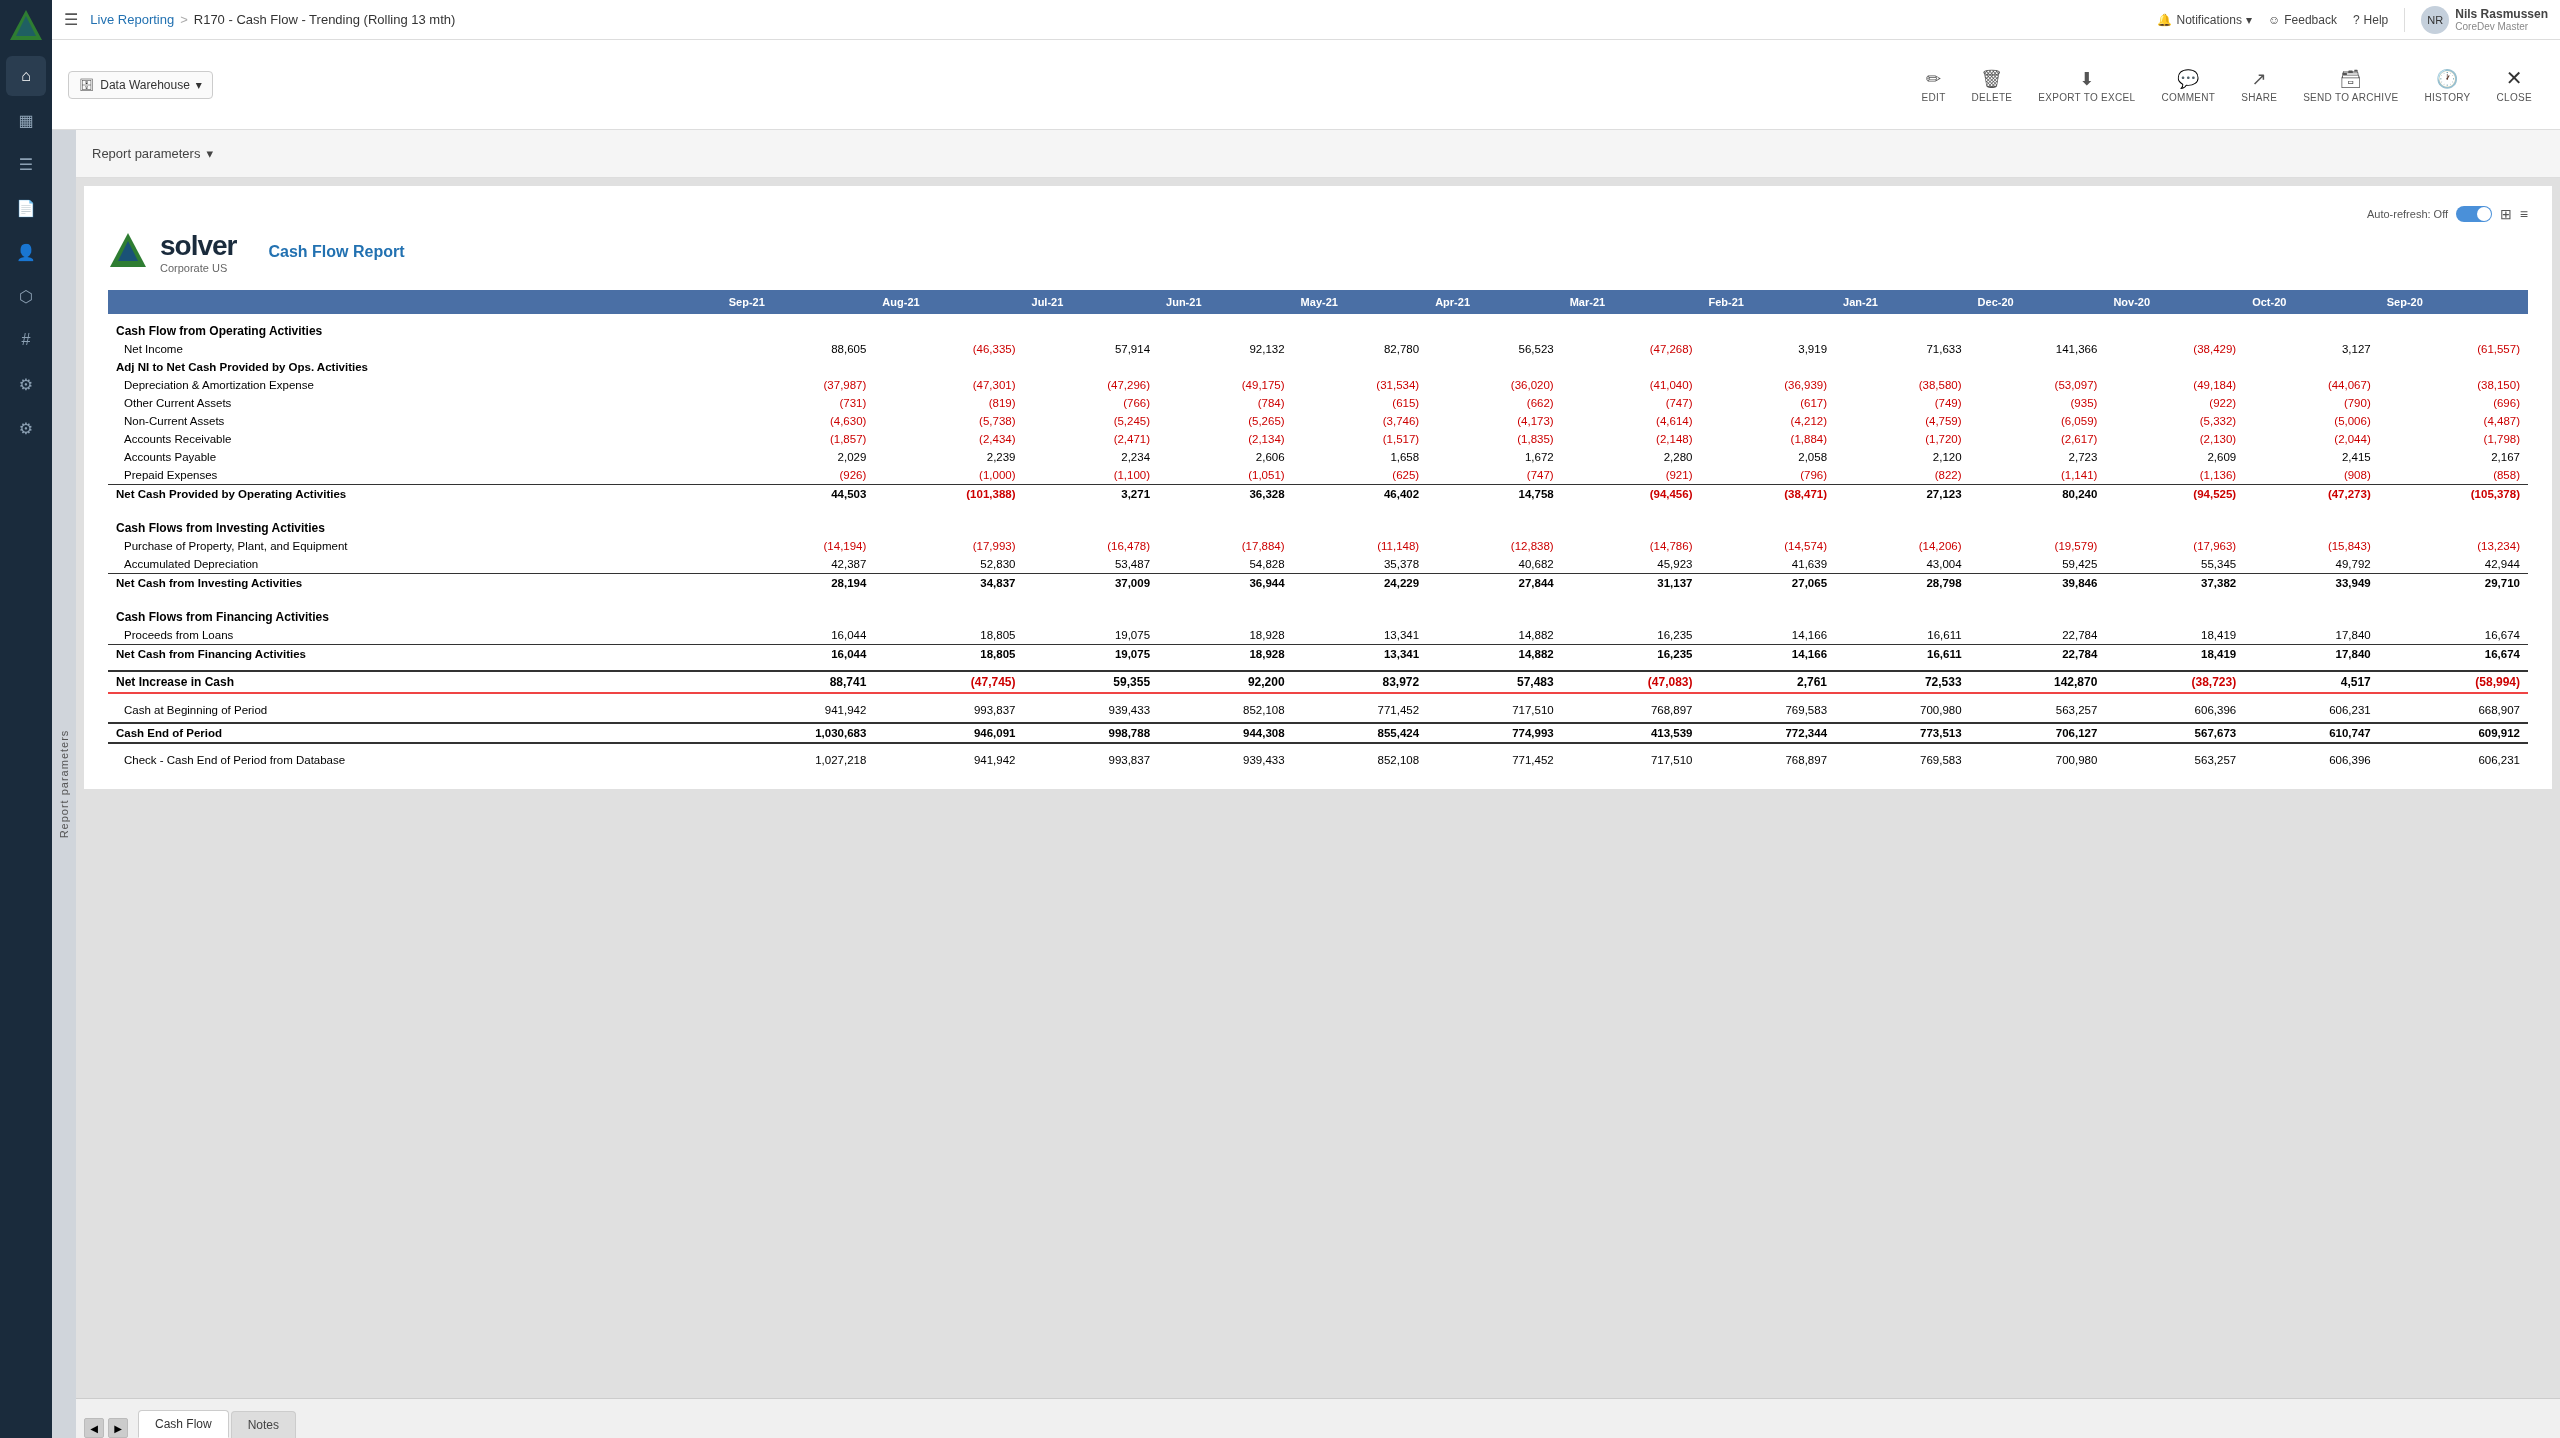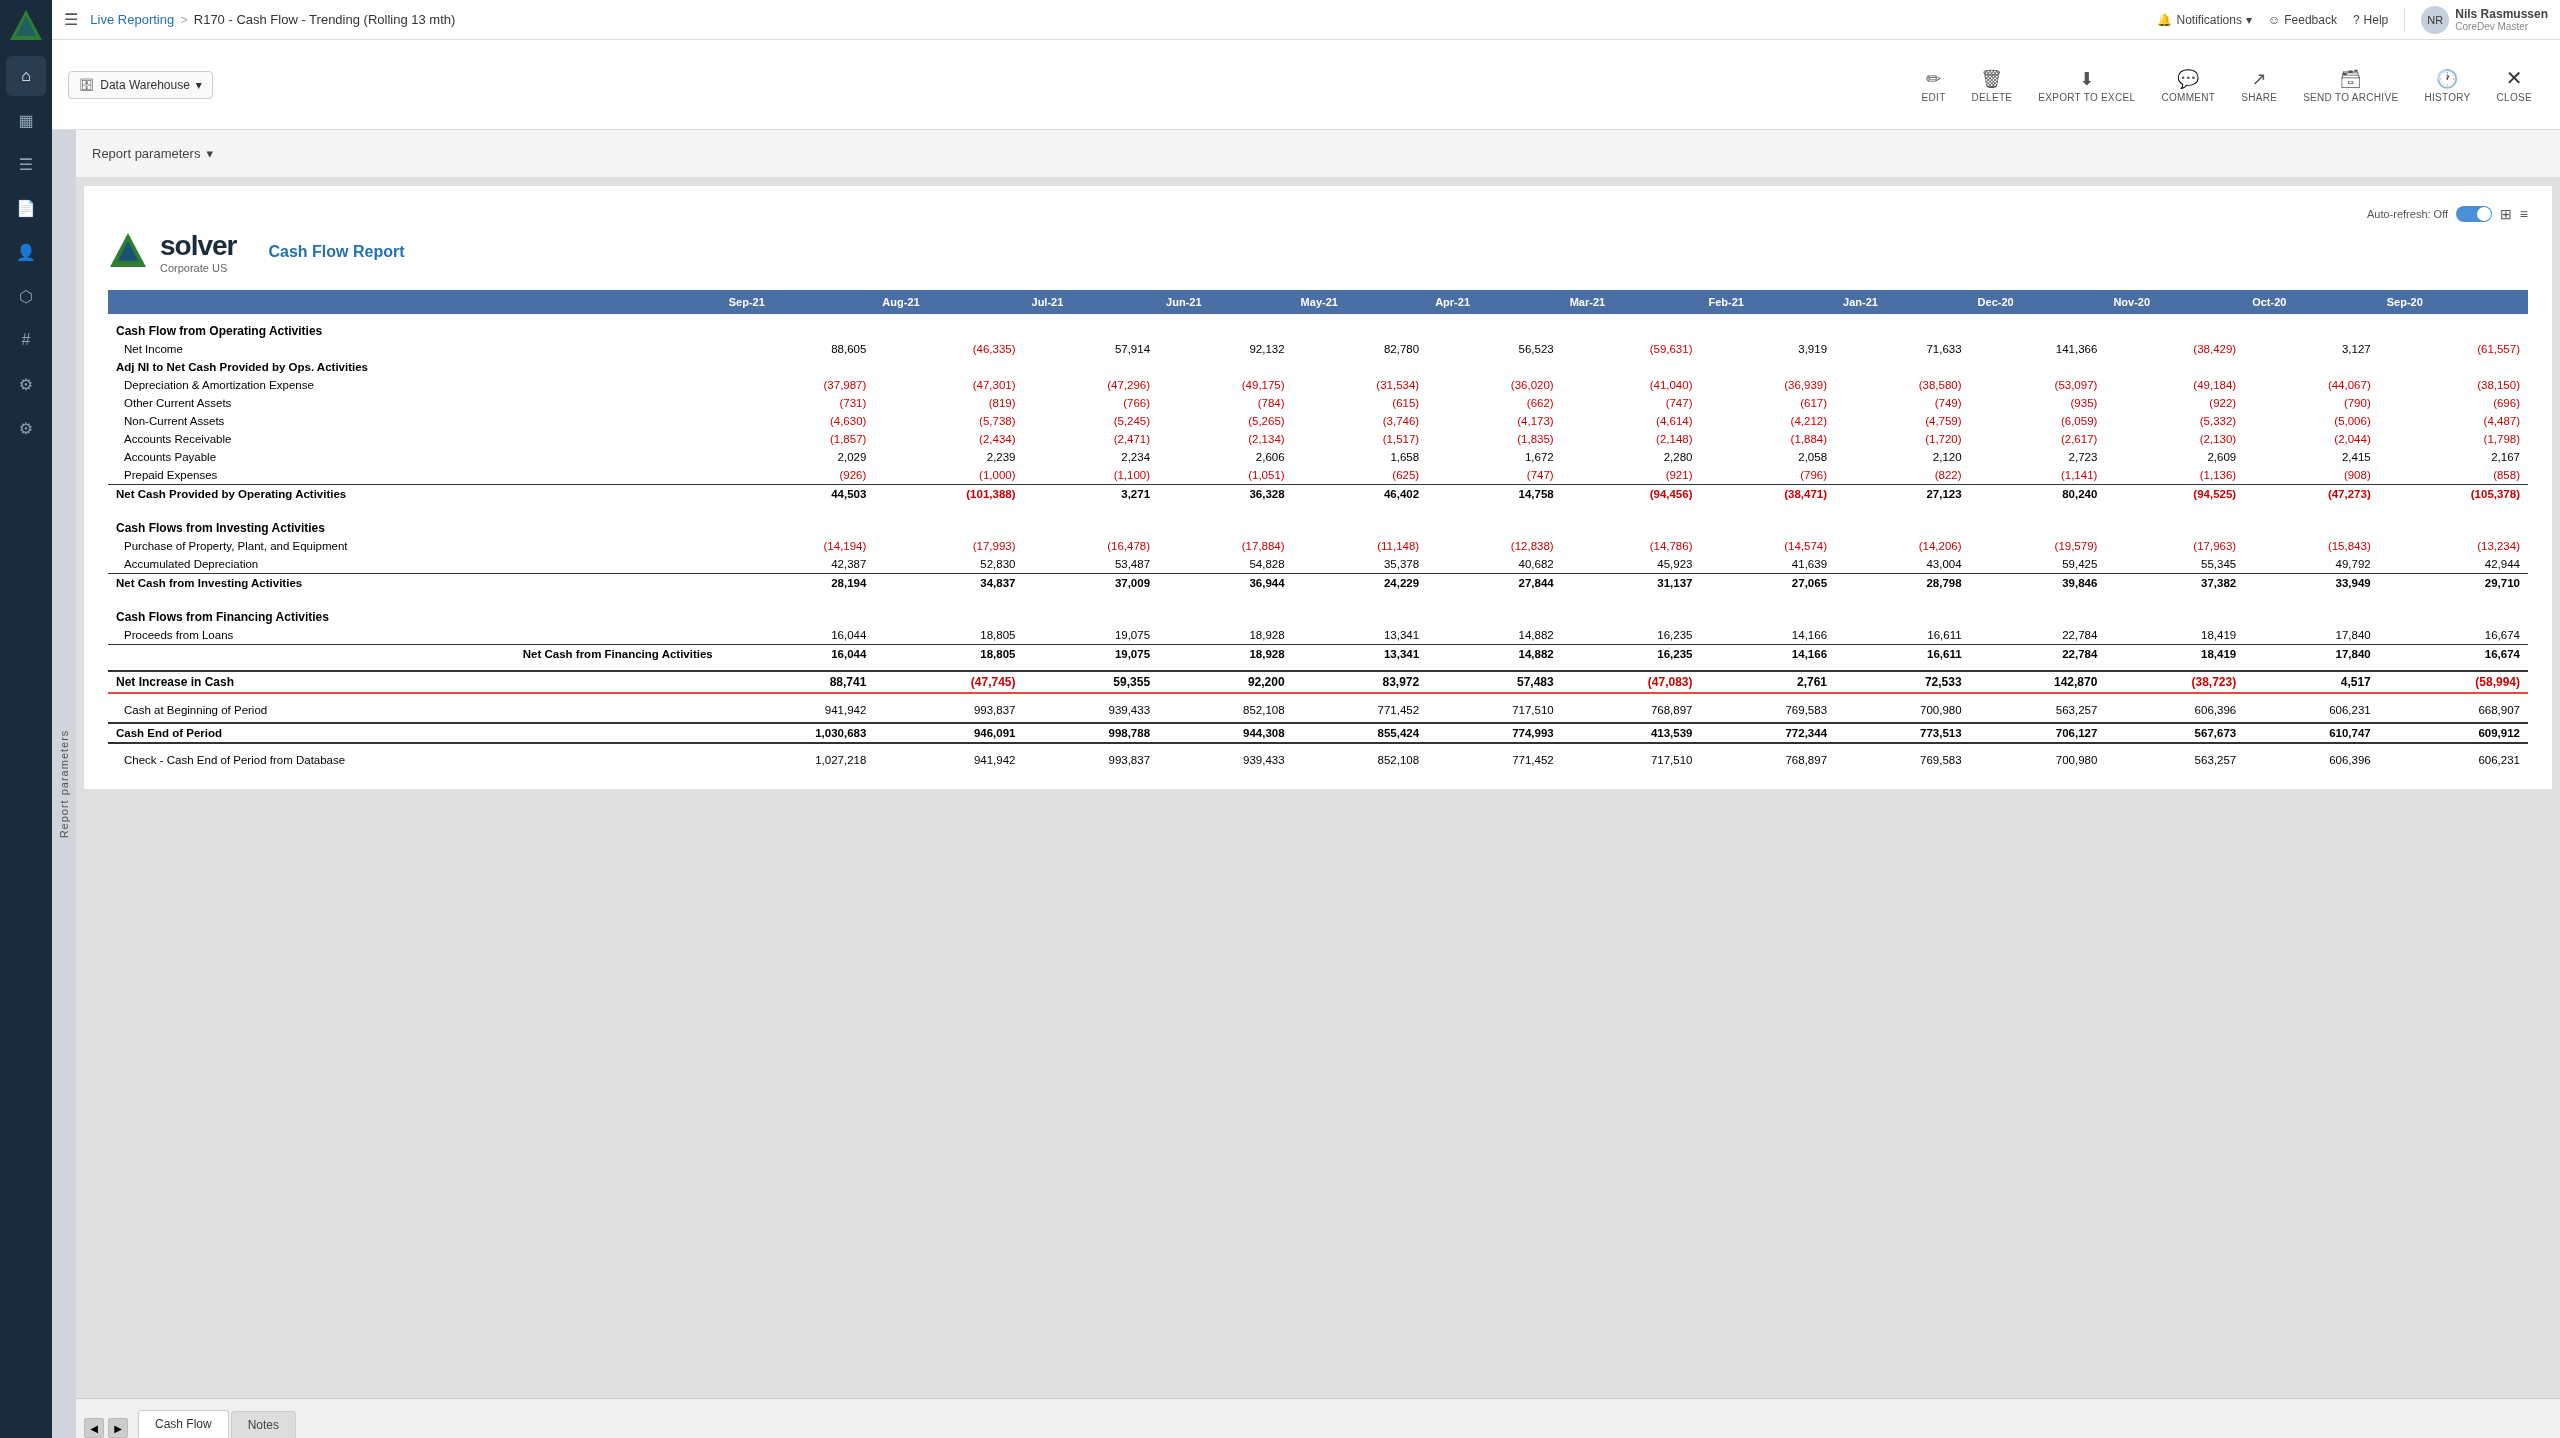--- a/index.html
+++ b/index.html
@@ -261,21 +261,21 @@
                   <td></td>
                 </tr>
                 <tr>
                   <td style="padding-left: 16px;">Net Income</td>
                   <td>88,605</td>
                   <td class="neg">(46,335)</td>
                   <td>57,914</td>
                   <td>92,132</td>
                   <td>82,780</td>
                   <td>56,523</td>
-                  <td class="neg">(59,631)</td>
+                  <td class="neg">(47,268)</td>
                   <td>3,919</td>
                   <td>71,633</td>
                   <td>141,366</td>
                   <td class="neg">(38,429)</td>
                   <td>3,127</td>
                   <td class="neg">(61,557)</td>
                 </tr>
                 <tr>
                   <td style="font-weight: 600; padding-left: 8px;">Adj NI to Net Cash Provided by Ops. Activities</td>
                   <td></td>
@@ -496,21 +496,21 @@
                   <td>14,882</td>
                   <td>16,235</td>
                   <td>14,166</td>
                   <td>16,611</td>
                   <td>22,784</td>
                   <td>18,419</td>
                   <td>17,840</td>
                   <td>16,674</td>
                 </tr>
                 <tr class="subtotal">
-                  <td style="font-weight: 700; text-align: right;">Net Cash from Financing Activities</td>
+                  <td style="font-weight: 700;">Net Cash from Financing Activities</td>
                   <td>16,044</td>
                   <td>18,805</td>
                   <td>19,075</td>
                   <td>18,928</td>
                   <td>13,341</td>
                   <td>14,882</td>
                   <td>16,235</td>
                   <td>14,166</td>
                   <td>16,611</td>
                   <td>22,784</td>

